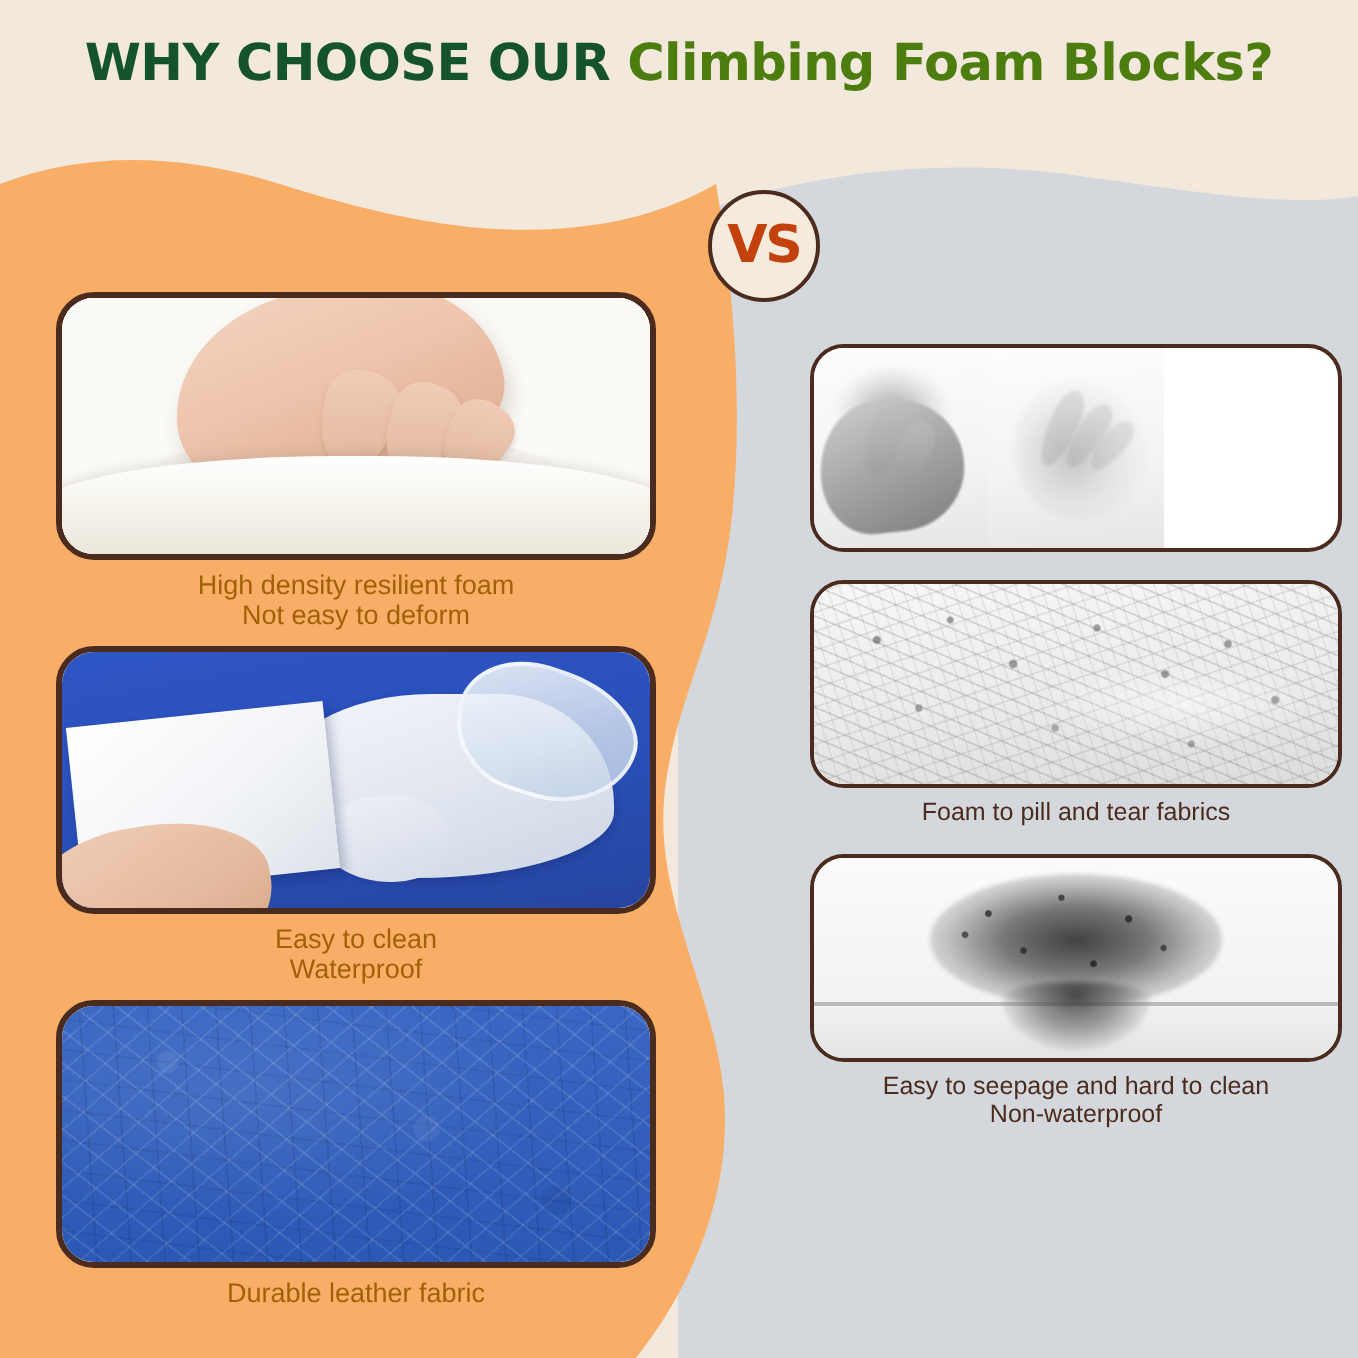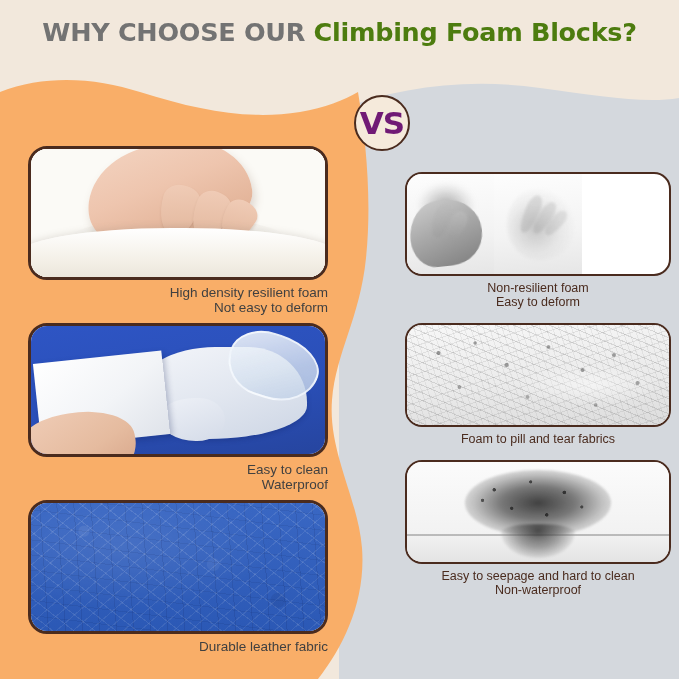--- a/index.html
+++ b/index.html
@@ -35,43 +35,43 @@
     z-index: 5;
   }
   .title {
     font-family: "DejaVu Sans", sans-serif;
     font-weight: bold;
     font-size: 25.5px;
     letter-spacing: -0.3px;
     white-space: nowrap;
     line-height: 1.1;
   }
-  .title .t-dark { color: #737373; }
+  .title .t-dark { color: #14532d; }
   .title .t-accent { color: #4d7c0f; }
 
   
   .vs-badge {
     position: absolute;
     left: 354px;
     top: 95px;
     width: 52px;
     height: 52px;
     border-radius: 50%;
     background: #F5EADB;
     border: 2.5px solid #4A2B1E;
     display: flex;
     align-items: center;
     justify-content: center;
     z-index: 20;
   }
   .vs-badge span {
     font-family: "DejaVu Sans", sans-serif;
     font-weight: bold;
-    font-size: 31px;
-    color: #701a75;
+    font-size: 26px;
+    color: #c2410c;
     letter-spacing: -1px;
     line-height: 1;
   }
 
   
   .col {
     position: absolute;
     z-index: 10;
   }
   .col-left  { left: 28px;  top: 146px; width: 300px; }
@@ -91,21 +91,21 @@
   .col-left .card  { height: 128px; }
   .col-right .card { height: 100px; border-width: 2.5px; border-radius: 17px; }
 
   .caption {
     text-align: center;
     font-size: 13.5px;
     line-height: 1.12;
     padding-top: 5px;
     white-space: pre-line;
   }
-  .col-left .caption  { color: #404040; text-align: right; }
+  .col-left .caption  { color: #a16207; }
   .col-right .caption { color: #4A2B1E; font-size: 12.5px; }
 
   
   .scene { position: absolute; inset: 0; }
 
   
   .foam-bg {
     background:
       radial-gradient(ellipse 150% 80% at 50% 120%, #e6e0d4 0%, #f4f1e9 40%, #fbfaf6 70%),
       linear-gradient(180deg, #fdfdfb 0%, #f6f3ec 55%, #e9e4d9 100%);
@@ -413,22 +413,20 @@
           </div>
           <div class="gray-bg">
             <div class="gray-imprint"></div>
             <div class="gray-finger" style="left:34%; top:20%; width:16%; height:40%; transform:rotate(24deg); opacity:.55;"></div>
             <div class="gray-finger" style="left:50%; top:26%; width:15%; height:36%; transform:rotate(32deg); opacity:.5;"></div>
             <div class="gray-finger" style="left:64%; top:34%; width:14%; height:30%; transform:rotate(40deg); opacity:.45;"></div>
           </div>
           <div class="split-divider"></div>
         </div>
       </div>
-      <div class="caption">Non-resilient foam
-Easy to deform</div>
     </div>
 
     <div class="item">
       <div class="card">
         <div class="scene">
             <div class="pill-bg"></div>
           </div>
       </div>
       <div class="caption">Foam to pill and tear fabrics</div>
     </div>

